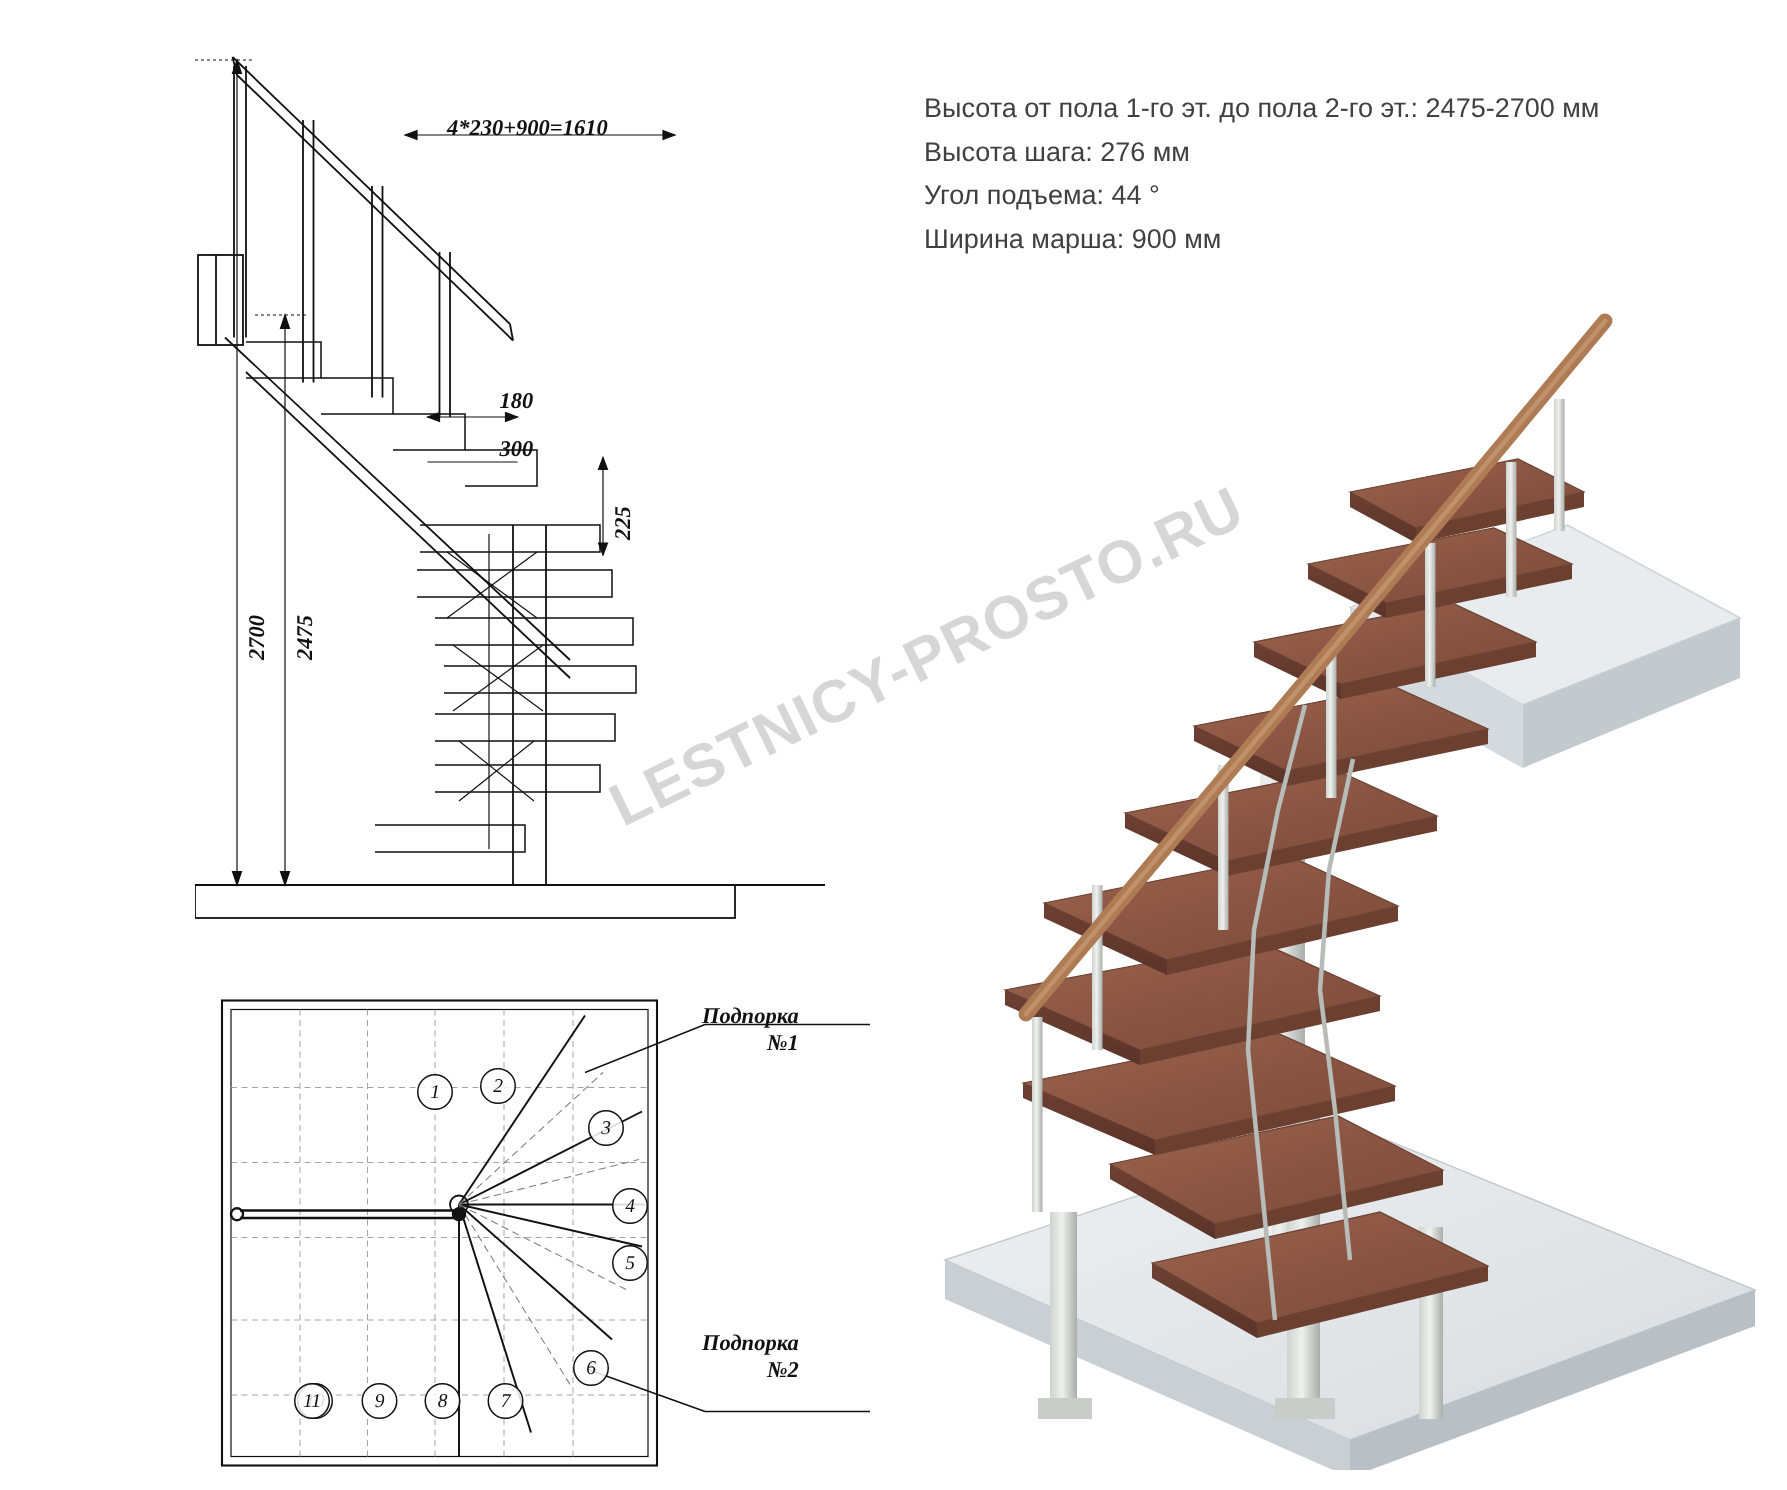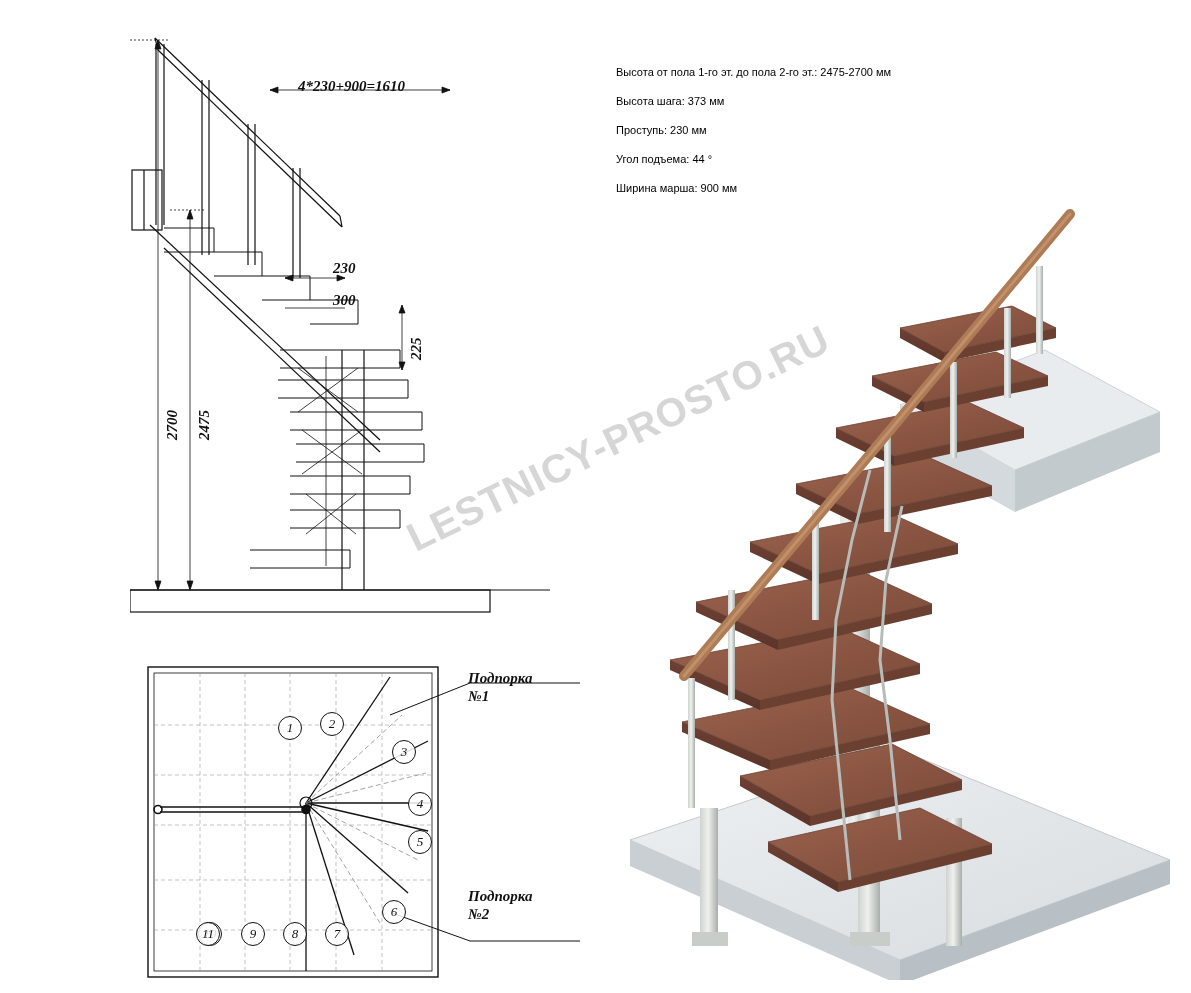--- a/index.html
+++ b/index.html
@@ -16,22 +16,22 @@
   }
 
   
   #spec-list {
     position: absolute;
     left: 616px;
     top: 58px;
     width: 540px;
   }
   #spec-list .spec-line {
-    font-size: 11px;
-    color: #000000;
+    font-size: 18px;
+    color: #404040;
     line-height: 29px;
     white-space: nowrap;
   }
 
   
   #elevation-drawing {
     position: absolute;
     left: 130px;
     top: 20px;
     width: 420px;
@@ -66,21 +66,21 @@
     transform-origin: left top;
   }
   .callout {
     position: absolute;
     font-family: "Liberation Serif", serif;
     font-style: italic;
     font-weight: bold;
     font-size: 15px;
     color: #111;
     line-height: 18px;
-    text-align: left;
+    text-align: right;
     white-space: nowrap;
   }
 
   
   #watermark {
     position: absolute;
     left: 400px;
     top: 520px;
     font-family: "Liberation Sans", sans-serif;
     font-size: 40px;
@@ -108,22 +108,21 @@
     align-items: center;
     justify-content: center;
     background: rgba(255,255,255,0.85);
   }
 </style>
 </head>
 <body>
 
 <div id="spec-list">
   <div class="spec-line">Высота от пола 1-го эт. до пола 2-го эт.: 2475-2700 мм</div>
-  <div class="spec-line">Высота шага: 373 мм</div>
-  <div class="spec-line">Проступь: 230 мм</div>
+  <div class="spec-line">Высота шага: 276 мм</div>
   <div class="spec-line">Угол подъема: 44 °</div>
   <div class="spec-line">Ширина марша: 900 мм</div>
 </div>
 
 <div id="elevation-drawing">
   <svg width="420" height="610" viewBox="0 0 420 610">
     <g fill="none" stroke="#111" stroke-width="1.2">
 
       <line x1="25" y1="18" x2="28" y2="30"></line>
       <line x1="25" y1="18" x2="210" y2="196"></line>
@@ -200,21 +199,21 @@
       <line x1="60" y1="190" x2="60" y2="570"></line>
       <path d="M60 190 l-3 9 h6 z" fill="#111"></path>
       <path d="M60 570 l-3 -9 h6 z" fill="#111"></path>
 
       <line x1="0" y1="20" x2="40" y2="20" stroke-dasharray="2,2"></line>
       <line x1="40" y1="190" x2="75" y2="190" stroke-dasharray="2,2"></line>
     </g>
   </svg>
 
   <div class="dim-label" style="left:168px; top:58px;">4*230+900=1610</div>
-  <div class="dim-label" style="left:203px; top:240px;">230</div>
+  <div class="dim-label" style="left:203px; top:240px;">180</div>
   <div class="dim-label" style="left:203px; top:272px;">300</div>
   <div class="dim-label vert" style="left:278px; top:340px;">225</div>
   <div class="dim-label vert" style="left:34px; top:420px;">2700</div>
   <div class="dim-label vert" style="left:66px; top:420px;">2475</div>
 </div>
 
 <div id="plan-drawing">
   <svg width="440" height="330" viewBox="0 0 440 330">
 
     <rect x="8" y="12" width="290" height="310" fill="#ffffff" stroke="#111" stroke-width="1.4"></rect>

